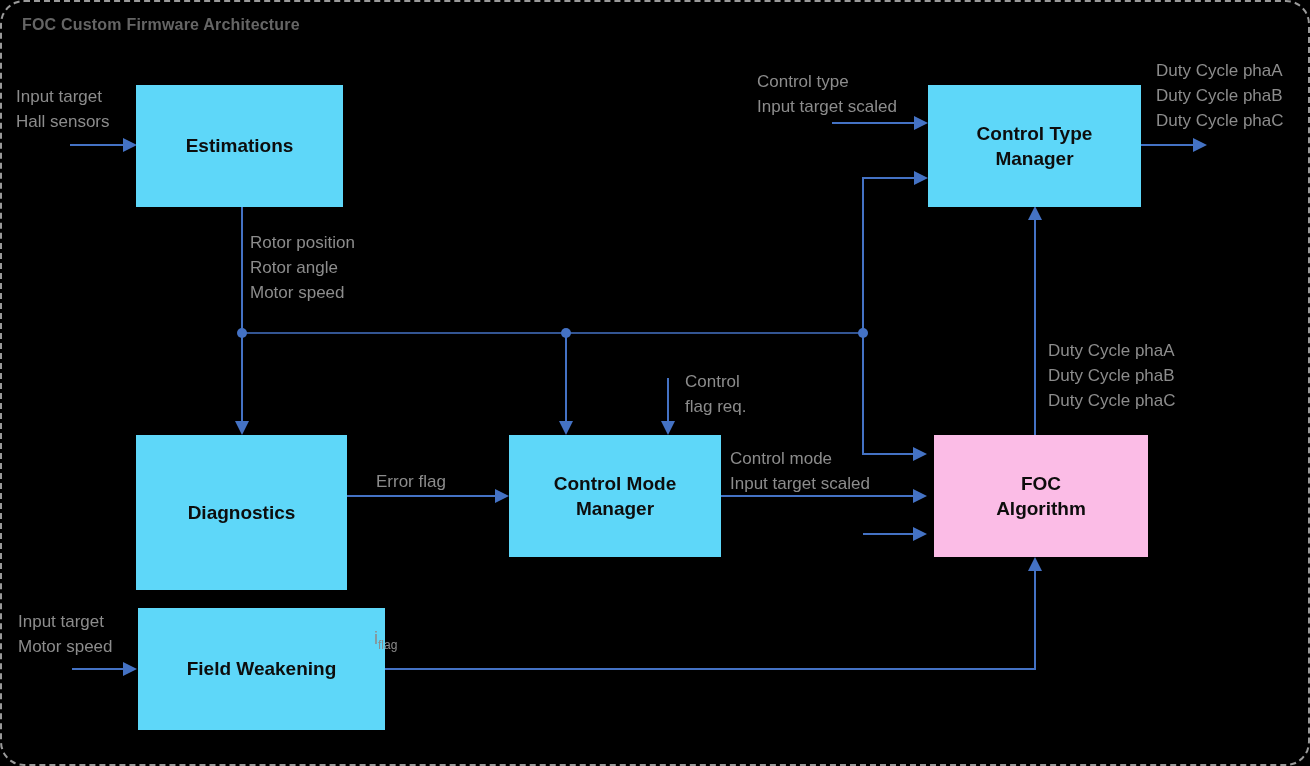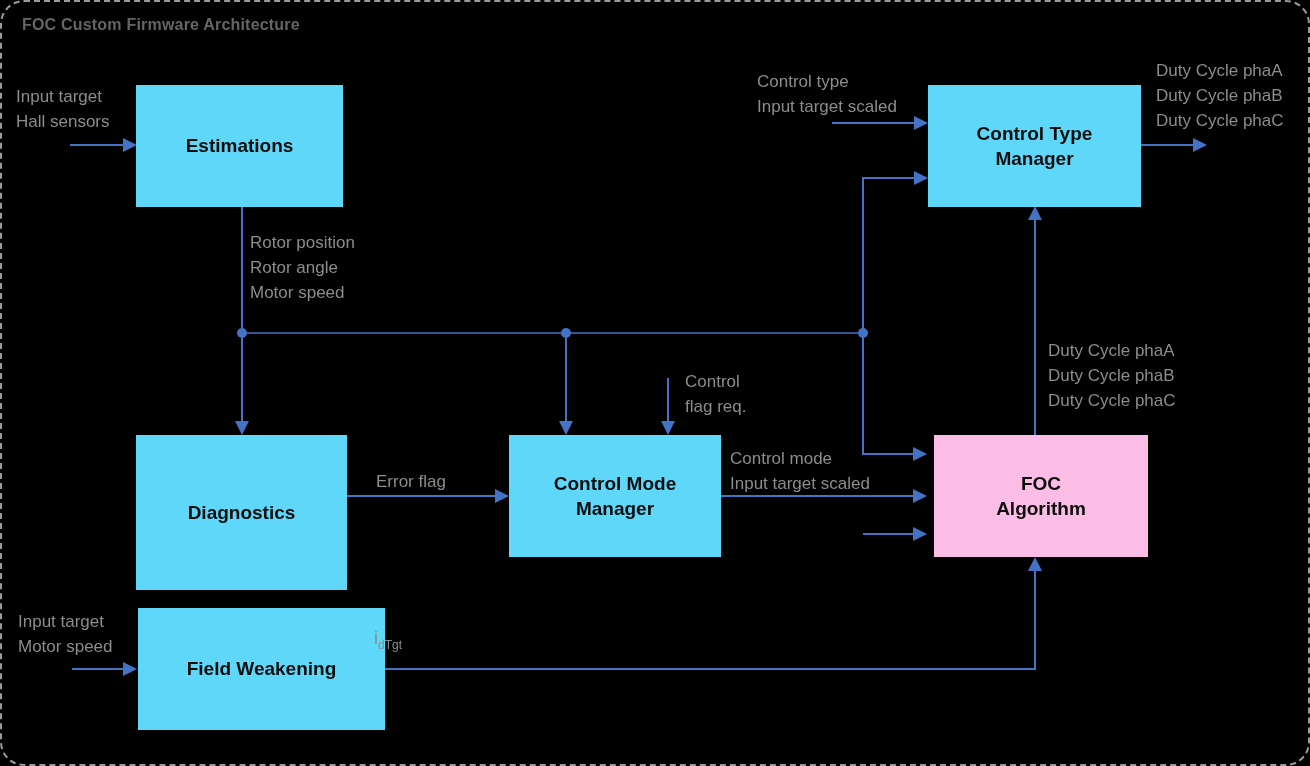--- a/index.html
+++ b/index.html
@@ -189,16 +189,16 @@
   <div class="lbl" style="left:1046px;top:336px">
     <span>Duty Cycle phaA</span>
     <span>Duty Cycle phaB</span>
     <span>Duty Cycle phaC</span>
   </div>
   <div class="lbl" style="left:16px;top:607px">
     <span>Input target</span>
     <span>Motor speed</span>
   </div>
   <div class="lbl" style="left:372px;top:624px;font-size:18px">
-    <span style="display:inline">i</span><sub>dTgt</sub>
+    <span style="display:inline">i</span><sub>flag</sub>
   </div>
 
 </div>
 
 </body></html>

